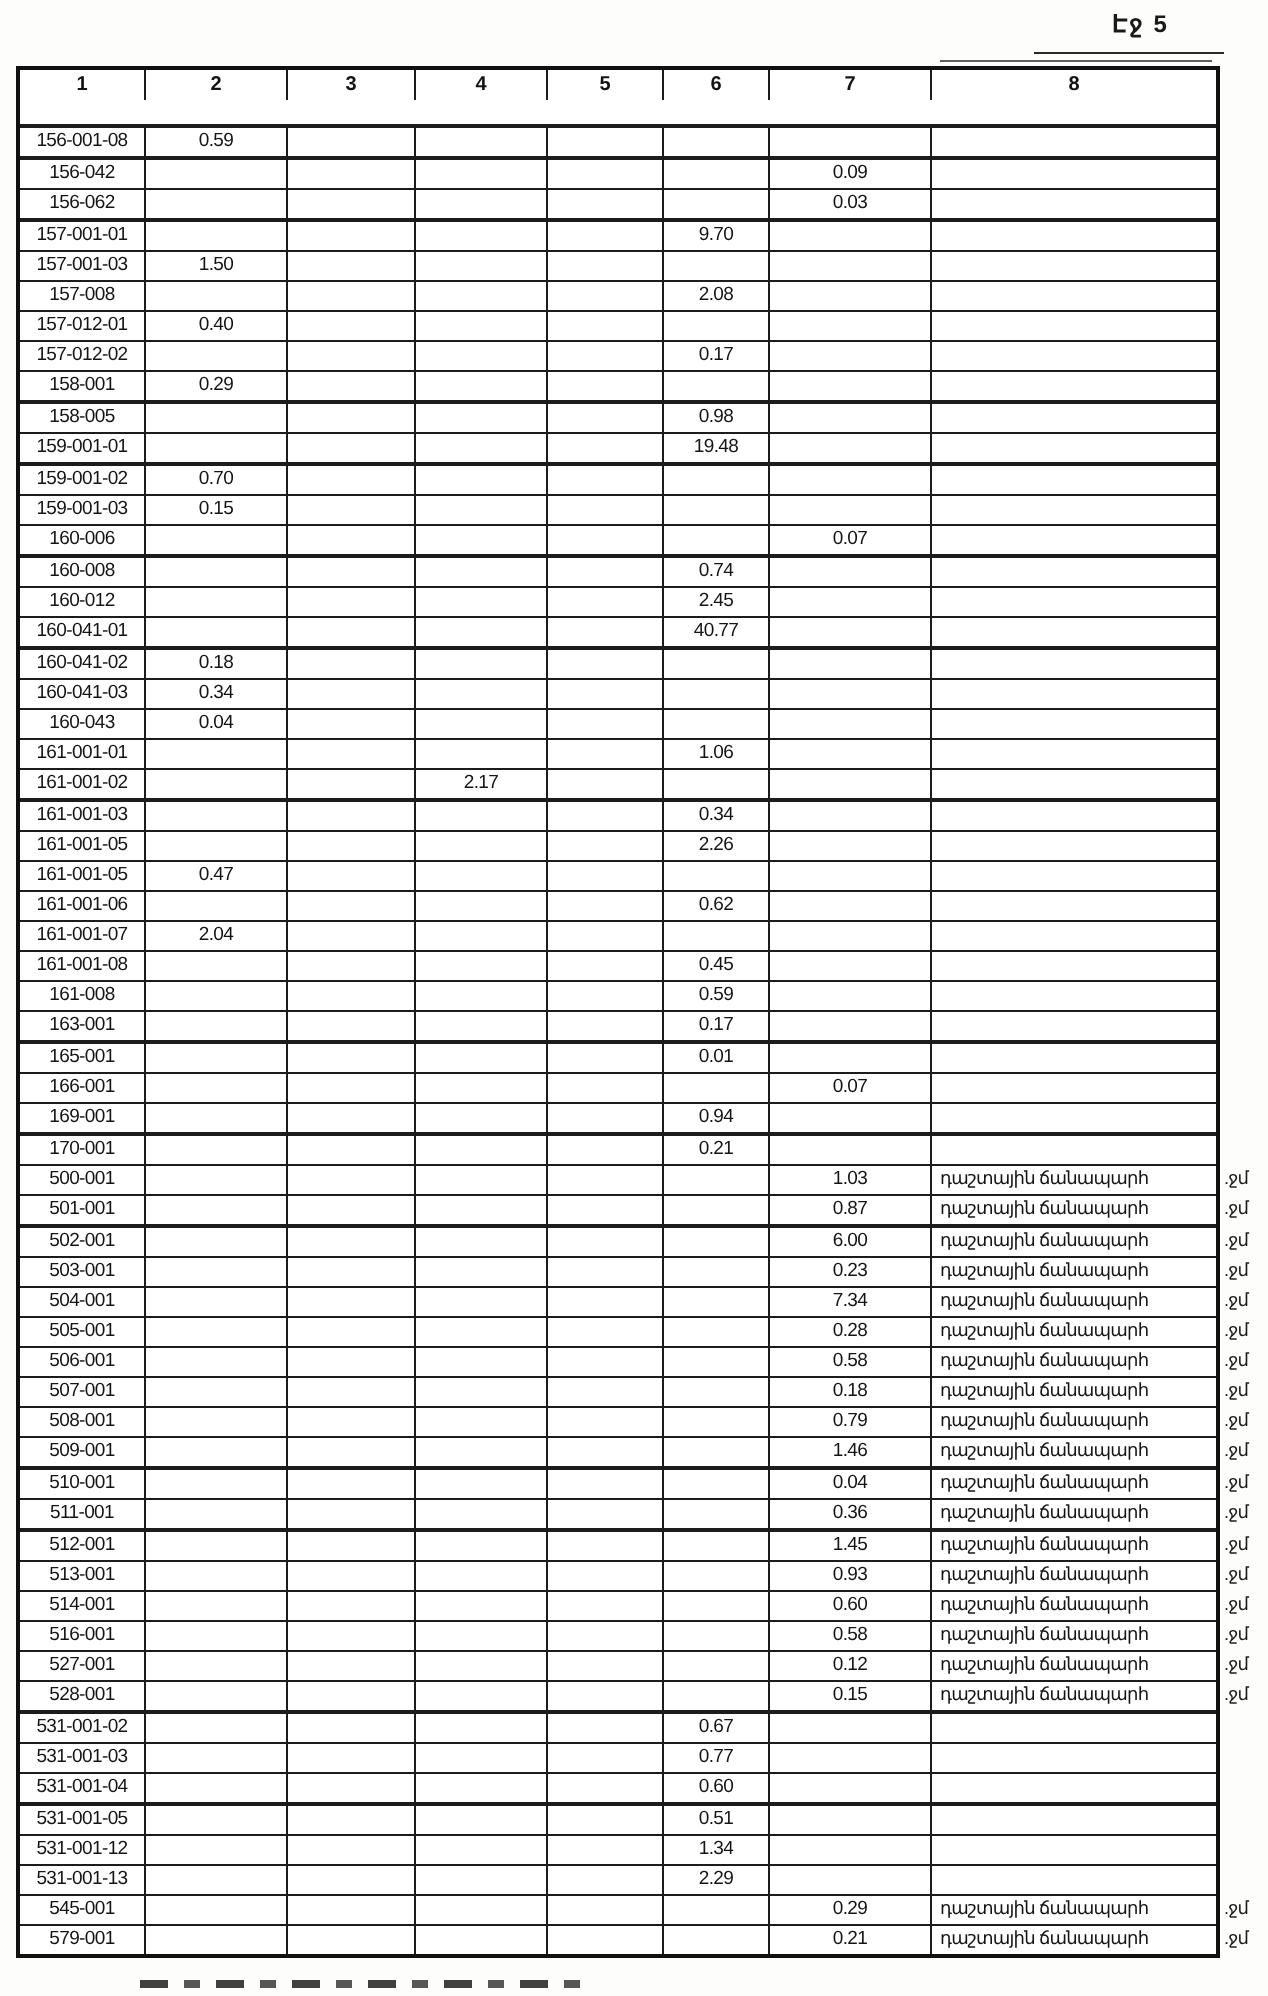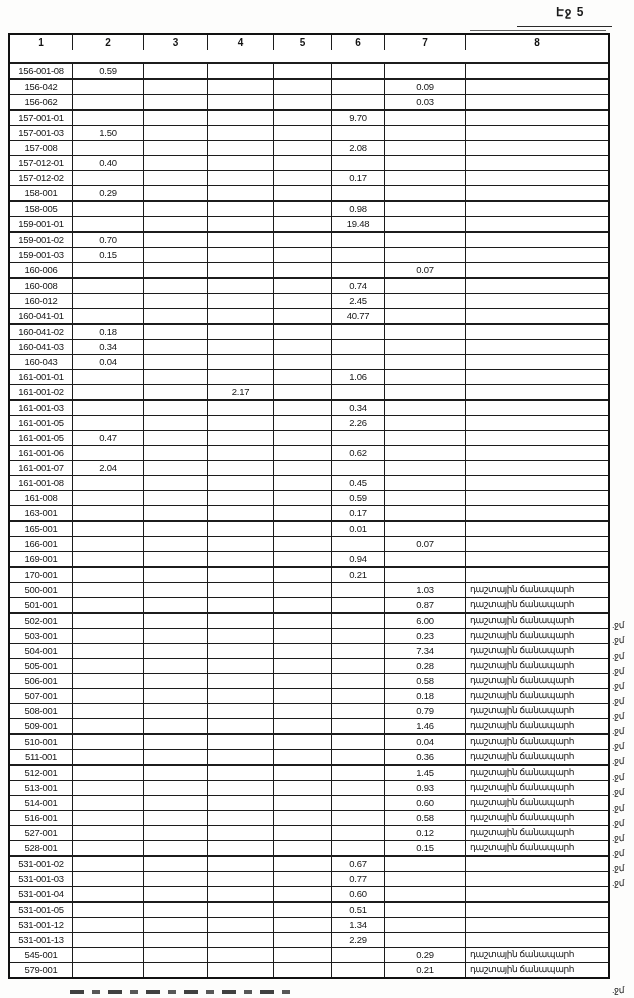--- a/index.html
+++ b/index.html
@@ -45,21 +45,21 @@
     overflow:visible;
     letter-spacing:-0.3px;
     color:#141414;
   }
   .cell + .cell{border-left:1px solid #1c1c1c;}
   .head .cell{font-size:10px;line-height:15px;font-weight:bold;letter-spacing:0;}
   .cell.c8{text-align:left;padding-left:4px;font-size:9px;letter-spacing:-0.4px;}
   .note{
     position:absolute;top:0;left:602px;
     font-size:9px;line-height:13px;white-space:nowrap;
-    letter-spacing:-0.4px;color:#1a1a1a;margin-top:36px;
+    letter-spacing:-0.4px;color:#1a1a1a;
   }
   
   .tbody-rows .row:nth-child(2),
   .tbody-rows .row:nth-child(4),
   .tbody-rows .row:nth-child(10),
   .tbody-rows .row:nth-child(12),
   .tbody-rows .row:nth-child(15),
   .tbody-rows .row:nth-child(18),
   .tbody-rows .row:nth-child(23),
   .tbody-rows .row:nth-child(31),

